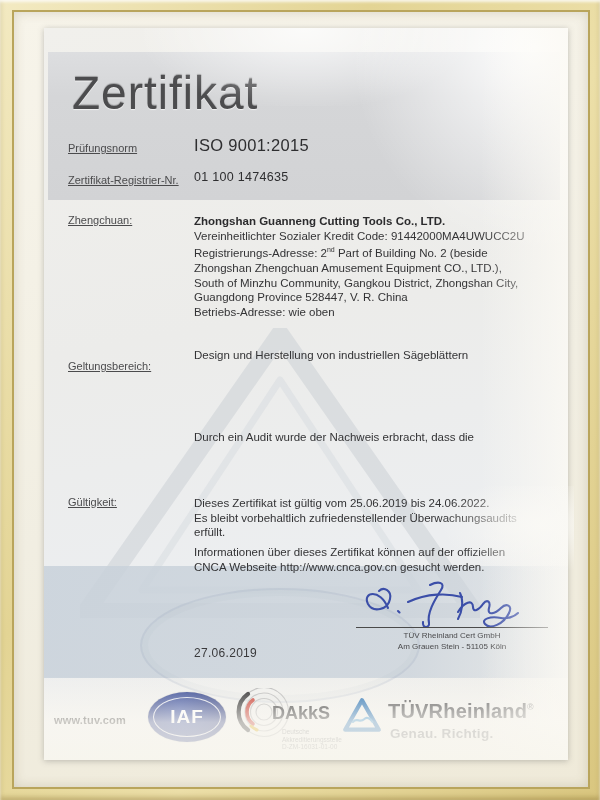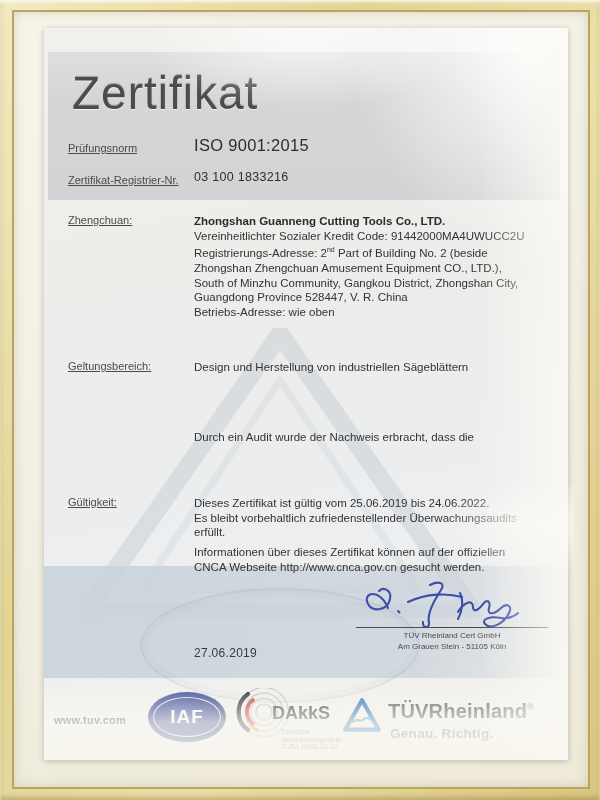--- a/index.html
+++ b/index.html
@@ -79,35 +79,35 @@
       <polygon points="200,6 394,284 6,284" fill="none" stroke="#c6cbd1" stroke-width="18" stroke-linejoin="round"></polygon>
       <polygon points="200,52 338,262 62,262" fill="none" stroke="#ced3d9" stroke-width="7" stroke-linejoin="round" opacity=".8"></polygon>
     </svg>
     <div class="layer band"></div>
     <div class="layer seal"></div>
 
     <div class="title">Zertifikat</div>
     <div class="lbl" style="top:114px">Prüfungsnorm</div>
     <div class="val-col v-strong std">ISO 9001:2015</div>
     <div class="lbl" style="top:146px">Zertifikat-Registrier-Nr.</div>
-    <div class="val-col v-strong reg">03 100 1833216</div>
+    <div class="val-col v-strong reg">01 100 1474635</div>
 
     <div class="lbl" style="top:186px">Zhengchuan:</div>
     <div class="val-col block" style="top:186px">
       <div class="b-name">Zhongshan Guanneng Cutting Tools Co., LTD.</div>
       <div>Vereinheitlichter Sozialer Kredit Code: 91442000MA4UWUCC2U</div>
       <div><span>Registrierungs-Adresse: 2</span><sup>nd</sup><span> Part of Building No. 2 (beside</span></div>
       <div>Zhongshan Zhengchuan Amusement Equipment CO., LTD.),</div>
       <div>South of Minzhu Community, Gangkou District, Zhongshan City,</div>
       <div>Guangdong Province 528447, V. R. China</div>
       <div>Betriebs-Adresse: wie oben</div>
     </div>
 
     <div class="lbl" style="top:332px">Geltungsbereich:</div>
-    <div class="val-col block" style="top:332px">Design und Herstellung von industriellen Sägeblättern</div>
+    <div class="val-col block" style="top:320px">Design und Herstellung von industriellen Sägeblättern</div>
 
     <div class="val-col block" style="top:402px">
       <div>Durch ein Audit wurde der Nachweis erbracht, dass die</div>
     </div>
 
     <div class="lbl" style="top:468px">Gültigkeit:</div>
     <div class="val-col block" style="top:468px">
       <div>Dieses Zertifikat ist gültig vom 25.06.2019 bis 24.06.2022.</div>
       <div>Es bleibt vorbehaltlich zufriedenstellender Überwachungsaudits</div>
       <div>erfüllt.</div>

